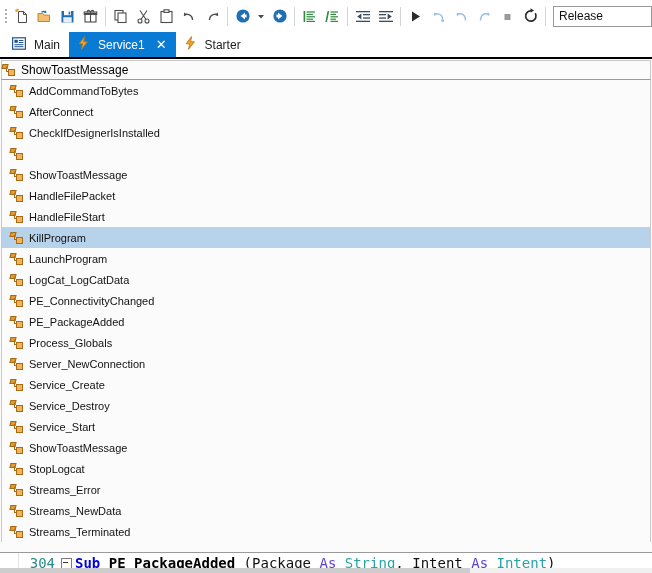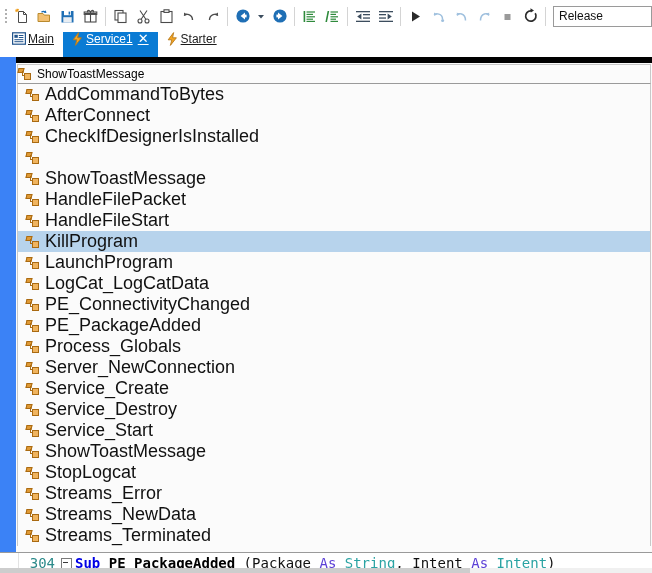--- a/index.html
+++ b/index.html
@@ -88,51 +88,49 @@
     background: #ffffff;
     display: flex;
     align-items: flex-end;
     flex: 0 0 auto;
     padding-left: 4px;
     box-sizing: border-box;
   }
   .tab {
     height: 25px;
     display: flex;
-    align-items: flex-start;
-    gap: 2px;
+    align-items: center;
+    gap: 8px;
     padding: 0 9px 0 8px;
     font-size: 12px;
     color: #1b1b1b;
     background: transparent;
     box-sizing: border-box;
     white-space: nowrap;
-    text-decoration: underline;
   }
   .tab.active {
     background: #0a7bd4;
     color: #ffffff;
     margin-top: 33px;
   }
   .tab .tab-close {
     font-size: 13px;
     line-height: 1;
     color: #ffffff;
     margin-left: 3px;
     font-family: "Liberation Sans", sans-serif;
   }
 
   
   .listwrap {
     flex: 1 1 auto;
     position: relative;
     background: #fbfbfb;
-    border-top: 6px solid #000000;
+    border-top: 2px solid #000000;
     overflow: hidden;
-    margin-left: 16px;
   }
   .combo-display {
     margin: 1px 1px 0 1px;
     height: 20px;
     border: 1px solid #c8c8c8;
     border-bottom: 1px solid #9a9a9a;
     background: #fbfbfb;
     display: flex;
     align-items: center;
     box-sizing: border-box;
@@ -142,21 +140,21 @@
     border-left: 1px solid #c8c8c8;
     border-right: 1px solid #c8c8c8;
     margin: 0 1px;
   }
   .row {
     height: 21px;
     display: flex;
     align-items: center;
     padding-left: 8px;
     box-sizing: border-box;
-    font-size: 18px;
+    font-size: 11px;
     color: #111111;
     white-space: nowrap;
   }
   .row.selected {
     background: #b7d3ec;
   }
   .row .label { margin-left: 5px; }
   .combo-display .label { margin-left: 5px; }
 
   

